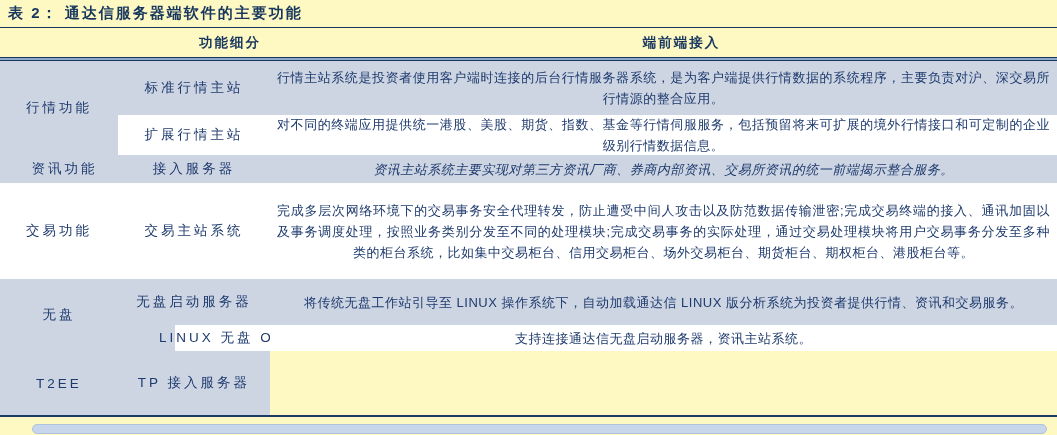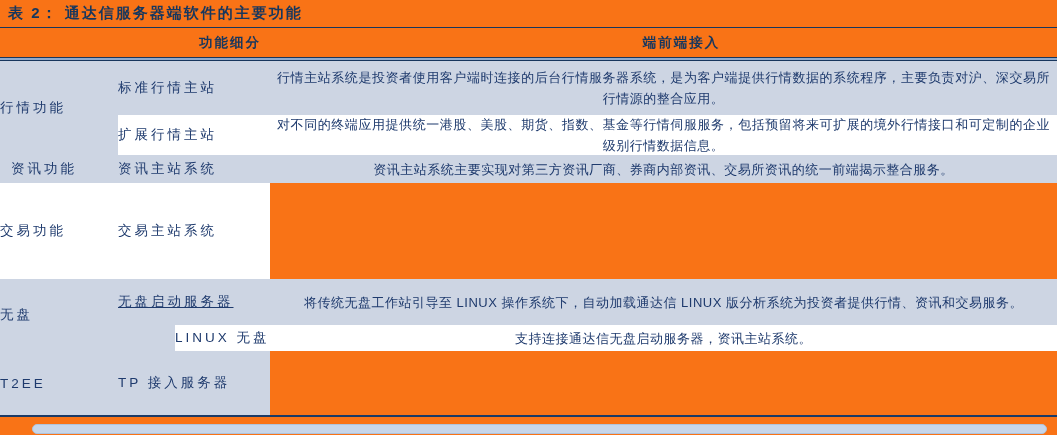--- a/index.html
+++ b/index.html
@@ -1,19 +1,19 @@
 <!DOCTYPE html>
 <html><head>
 <meta charset="utf-8">
 <style>
   html,body{margin:0;padding:0;background:#ffffff;}
   .page{
     position:relative;
     width:1057px;height:435px;
-    background:#f97316;
+    background:#fef9c3;
     font-family:"Liberation Sans","DejaVu Sans",sans-serif;
     color:#1e3a6d;
     overflow:hidden;
     box-sizing:border-box;
   }
   .title-row{
     height:27px;
     display:flex;align-items:center;
     padding-left:8px;
     box-sizing:border-box;
@@ -33,21 +33,21 @@
   .header-rule{
     height:4px;
     background:linear-gradient(#17365d 0 1px,#8fa9cb 1px 3px,#17365d 3px 4px);
   }
   .grid{
     display:grid;
     grid-template-columns:118px 152px 1fr;
     grid-template-rows:54px 40px 28px 96px 46px 26px 64px;
   }
   .cell{
-    display:flex;align-items:center;
+    display:flex;align-items:center;justify-content:center;
     box-sizing:border-box;
   }
   .bg-blue{background:#cdd5e3;}
   .bg-white{background:#ffffff;}
   .cat-label,.sub-label{
     font-size:13.5px;letter-spacing:3px;color:#1e3a6d;
     white-space:nowrap;
   }
   .cell-main{
     flex-direction:column;justify-content:center;
@@ -61,23 +61,23 @@
     color:#1e3a6d;
   }
   
   .cat-hangqing{grid-area:1 / 1 / span 2 / 2;}
   .cat-zixun  {grid-area:3 / 1;padding-left:11px;}
   .cat-jiaoyi {grid-area:4 / 1;}
   .cat-wupan  {grid-area:5 / 1 / span 2 / 2;}
   .cat-t2ee   {grid-area:7 / 1;}
   .sub-r0{grid-area:1/2;} .main-r0{grid-area:1/3;}
   .sub-r1{grid-area:2/2;} .main-r1{grid-area:2/3;}
-  .sub-r2{grid-area:3/2;} .main-r2{grid-area:3/3;}
+  .sub-r2{grid-area:3/2;} .main-r2{grid-area:3/3;font-style:italic;}
   .sub-r3{grid-area:4/2;} .main-r3{grid-area:4/3;}
-  .sub-r4{grid-area:5/2;text-decoration:underline;} .main-r4{grid-area:5/3;}
+  .sub-r4{grid-area:5/2;} .main-r4{grid-area:5/3;}
   .sub-r5{grid-area:6/2;background:linear-gradient(90deg,#cdd5e3 0 57px,#ffffff 57px);padding-left:57px;}
   .main-r5{grid-area:6/3;}
   .sub-r6{grid-area:7/2;} .main-r6{grid-area:7/3;}
   .bottom-rule{height:2px;background:#1b3a66;}
   .footer-bar{
     height:8px;
     margin:7px 10px 0 32px;
     background:#c7d6ea;
     border:1px solid #afc3dc;
     border-radius:5px;
@@ -126,28 +126,31 @@
     </div>
 
     <div class="cell bg-white sub-r1">
       <span class="sub-label">扩展行情主站</span>
     </div>
     <div class="cell bg-white cell-main main-r1">
       <p>对不同的终端应用提供统一港股、美股、期货、指数、基金等行情伺服服务，包括预留将来可扩展的境外行情接口和可定制的企业级别行情数据信息。</p>
     </div>
 
     <div class="cell bg-blue sub-r2">
-      <span class="sub-label">资讯主站系统</span>
+      <span class="sub-label">接入服务器</span>
     </div>
     <div class="cell bg-blue cell-main main-r2">
       <p>资讯主站系统主要实现对第三方资讯厂商、券商内部资讯、交易所资讯的统一前端揭示整合服务。</p>
     </div>
 
     <div class="cell bg-white sub-r3">
       <span class="sub-label">交易主站系统</span>
+    </div>
+    <div class="cell bg-white cell-main main-r3">
+      <p>完成多层次网络环境下的交易事务安全代理转发，防止遭受中间人攻击以及防范数据传输泄密;完成交易终端的接入、通讯加固以及事务调度处理，按照业务类别分发至不同的处理模块;完成交易事务的实际处理，通过交易处理模块将用户交易事务分发至多种类的柜台系统，比如集中交易柜台、信用交易柜台、场外交易柜台、期货柜台、期权柜台、港股柜台等。</p>
     </div>
 
     <div class="cell bg-blue sub-r4">
       <span class="sub-label">无盘启动服务器</span>
     </div>
     <div class="cell bg-blue cell-main main-r4">
       <p>将传统无盘工作站引导至 LINUX 操作系统下，自动加载通达信 LINUX 版分析系统为投资者提供行情、资讯和交易服务。</p>
     </div>
 
     <div class="cell sub-r5">

